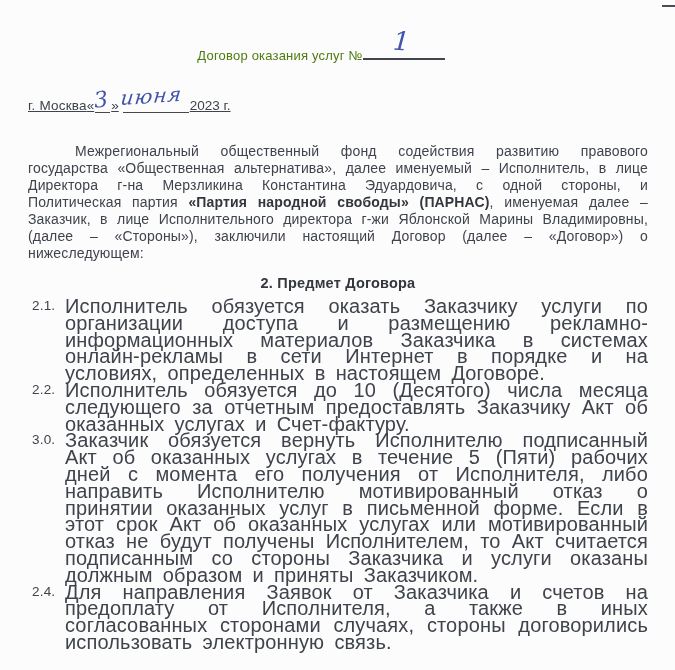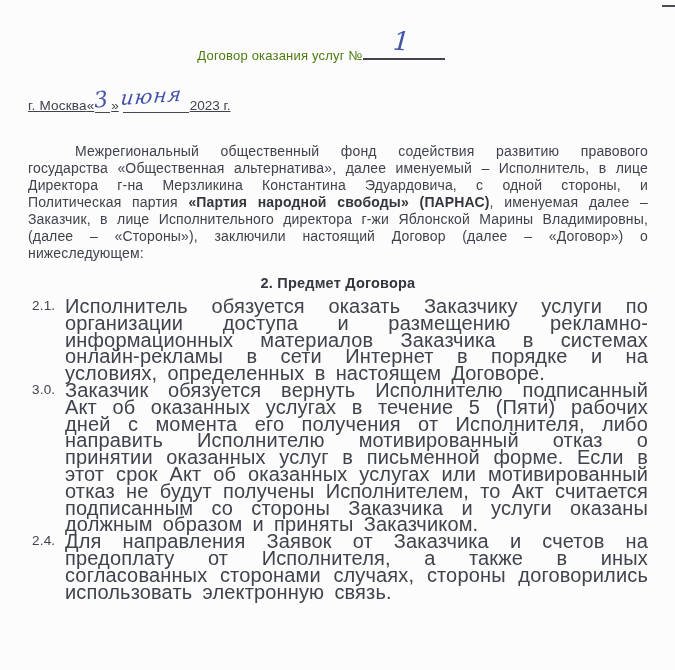--- a/index.html
+++ b/index.html
@@ -128,20 +128,24 @@
     <div id="definitions">
       </div>
 
     <div class="section-heading second">2. Предмет Договора</div>
     <div class="items" id="items">
         <div class="item">
           <span class="item-num">2.1.</span>
           <div class="item-text">Исполнитель обязуется оказать Заказчику услуги по организации доступа и размещению рекламно-информационных материалов Заказчика в системах онлайн-рекламы в сети Интернет в порядке и на условиях, определенных в настоящем Договоре.</div>
         </div>
         <div class="item">
+          <span class="item-num">2.2.</span>
+          <div class="item-text">Исполнитель обязуется до 10 (Десятого) числа месяца следующего за отчетным предоставлять Заказчику Акт об оказанных услугах и Счет-фактуру.</div>
+        </div>
+        <div class="item">
           <span class="item-num">3.0.</span>
           <div class="item-text">Заказчик обязуется вернуть Исполнителю подписанный Акт об оказанных услугах в течение 5 (Пяти) рабочих дней с момента его получения от Исполнителя, либо направить  Исполнителю мотивированный отказ о принятии оказанных услуг в письменной форме. Если в этот срок Акт об оказанных услугах или мотивированный отказ не будут получены Исполнителем, то Акт считается подписанным со стороны Заказчика и услуги оказаны должным образом и приняты Заказчиком.</div>
         </div>
         <div class="item">
           <span class="item-num">2.4.</span>
           <div class="item-text">Для направления Заявок от Заказчика и счетов на предоплату от Исполнителя, а также в иных согласованных сторонами случаях, стороны договорились использовать электронную связь.</div>
         </div>
       </div>
 
   </div>

